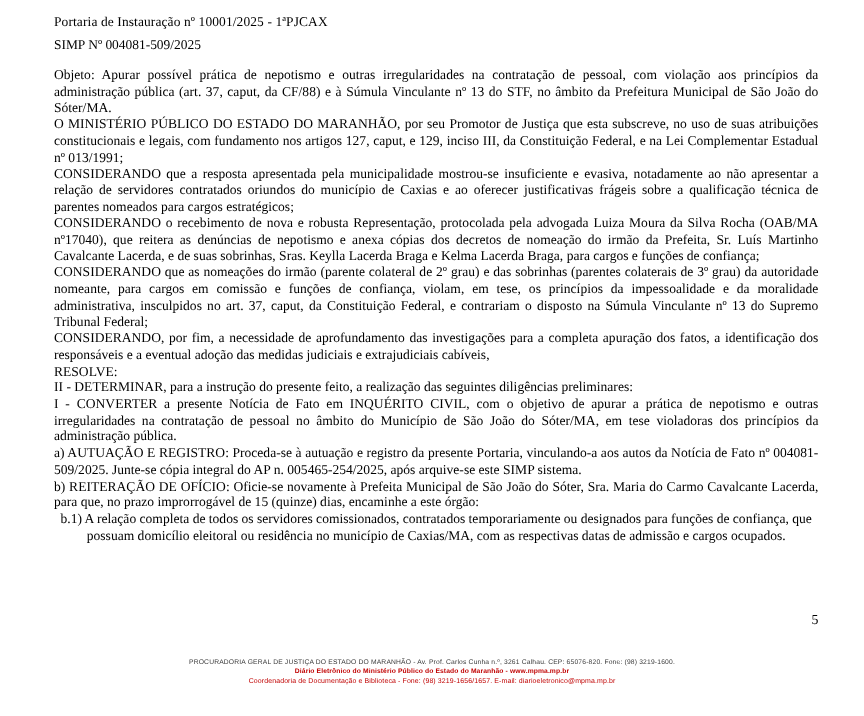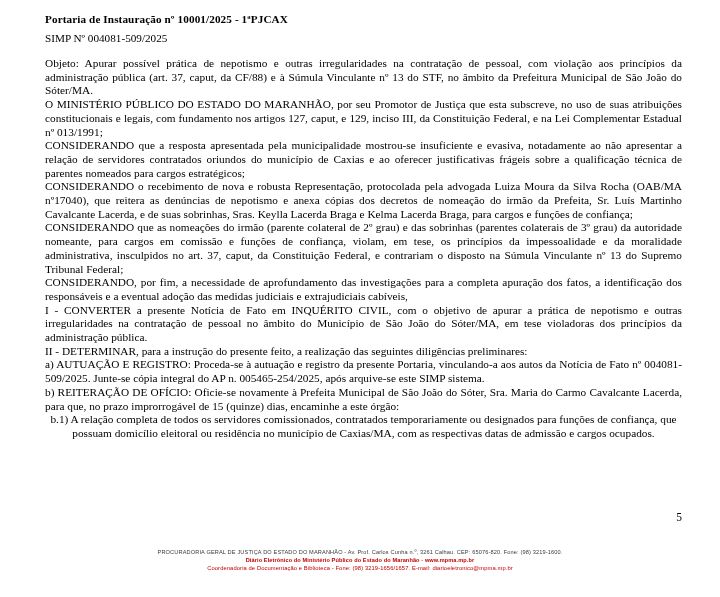--- a/index.html
+++ b/index.html
@@ -17,21 +17,21 @@
   }
   .page {
     position: relative;
     width: 720px;
     height: 597px;
     box-sizing: border-box;
     padding: 12px 40px 0 45px;
   }
   .doc-title {
     font-size: 11.2px;
-    font-weight: bold;
+    font-weight: normal;
     line-height: 14px;
     letter-spacing: 0.1px;
     margin: 0;
   }
   .doc-subtitle {
     font-size: 11.2px;
     font-weight: normal;
     line-height: 14px;
     margin: 5px 0 12px 0;
   }
@@ -101,22 +101,23 @@
 
   <div class="doc-subtitle">SIMP Nº 004081-509/2025</div>
 
   <div class="body-block">
     <p>Objeto: Apurar possível prática de nepotismo e outras irregularidades na contratação de pessoal, com violação aos princípios da administração pública (art. 37, caput, da CF/88) e à Súmula Vinculante nº 13 do STF, no âmbito da Prefeitura Municipal de São João do Sóter/MA.</p>
     <p>O MINISTÉRIO PÚBLICO DO ESTADO DO MARANHÃO, por seu Promotor de Justiça que esta subscreve, no uso de suas atribuições constitucionais e legais, com fundamento nos artigos 127, caput, e 129, inciso III, da Constituição Federal, e na Lei Complementar Estadual nº 013/1991;</p>
     <p>CONSIDERANDO que a resposta apresentada pela municipalidade mostrou-se insuficiente e evasiva, notadamente ao não apresentar a relação de servidores contratados oriundos do município de Caxias e ao oferecer justificativas frágeis sobre a qualificação técnica de parentes nomeados para cargos estratégicos;</p>
     <p>CONSIDERANDO o recebimento de nova e robusta Representação, protocolada pela advogada Luiza Moura da Silva Rocha (OAB/MA nº17040), que reitera as denúncias de nepotismo e anexa cópias dos decretos de nomeação do irmão da Prefeita, Sr. Luís Martinho Cavalcante Lacerda, e de suas sobrinhas, Sras. Keylla Lacerda Braga e Kelma Lacerda Braga, para cargos e funções de confiança;</p>
     <p>CONSIDERANDO que as nomeações do irmão (parente colateral de 2º grau) e das sobrinhas (parentes colaterais de 3º grau) da autoridade nomeante, para cargos em comissão e funções de confiança, violam, em tese, os princípios da impessoalidade e da moralidade administrativa, insculpidos no art. 37, caput, da Constituição Federal, e contrariam o disposto na Súmula Vinculante nº 13 do Supremo Tribunal Federal;</p>
     <p>CONSIDERANDO, por fim, a necessidade de aprofundamento das investigações para a completa apuração dos fatos, a identificação dos responsáveis e a eventual adoção das medidas judiciais e extrajudiciais cabíveis,</p>
+    <p>RESOLVE:</p>
+    <p>II - DETERMINAR, para a instrução do presente feito, a realização das seguintes diligências preliminares:</p>
     <p>I - CONVERTER a presente Notícia de Fato em INQUÉRITO CIVIL, com o objetivo de apurar a prática de nepotismo e outras irregularidades na contratação de pessoal no âmbito do Município de São João do Sóter/MA, em tese violadoras dos princípios da administração pública.</p>
-    <p>II - DETERMINAR, para a instrução do presente feito, a realização das seguintes diligências preliminares:</p>
     <p>a) AUTUAÇÃO E REGISTRO: Proceda-se à autuação e registro da presente Portaria, vinculando-a aos autos da Notícia de Fato nº 004081-509/2025. Junte-se cópia integral do AP n. 005465-254/2025, após arquive-se este SIMP sistema.</p>
     <p>b) REITERAÇÃO DE OFÍCIO: Oficie-se novamente à Prefeita Municipal de São João do Sóter, Sra. Maria do Carmo Cavalcante Lacerda, para que, no prazo improrrogável de 15 (quinze) dias, encaminhe a este órgão:</p>
     <p>b.1) A relação completa de todos os servidores comissionados, contratados temporariamente ou designados para funções de confiança, que possuam domicílio eleitoral ou residência no município de Caxias/MA, com as respectivas datas de admissão e cargos ocupados.</p>
   </div>
 
   <div class="pnum">5</div>
 
   <div class="footer">
     <div class="rule"></div>
     <div class="footer-line1">PROCURADORIA GERAL DE JUSTIÇA DO ESTADO DO MARANHÃO  -  Av. Prof. Carlos Cunha n.º, 3261 Calhau. CEP:    65076-820. Fone: (98) 3219-1600.</div>

